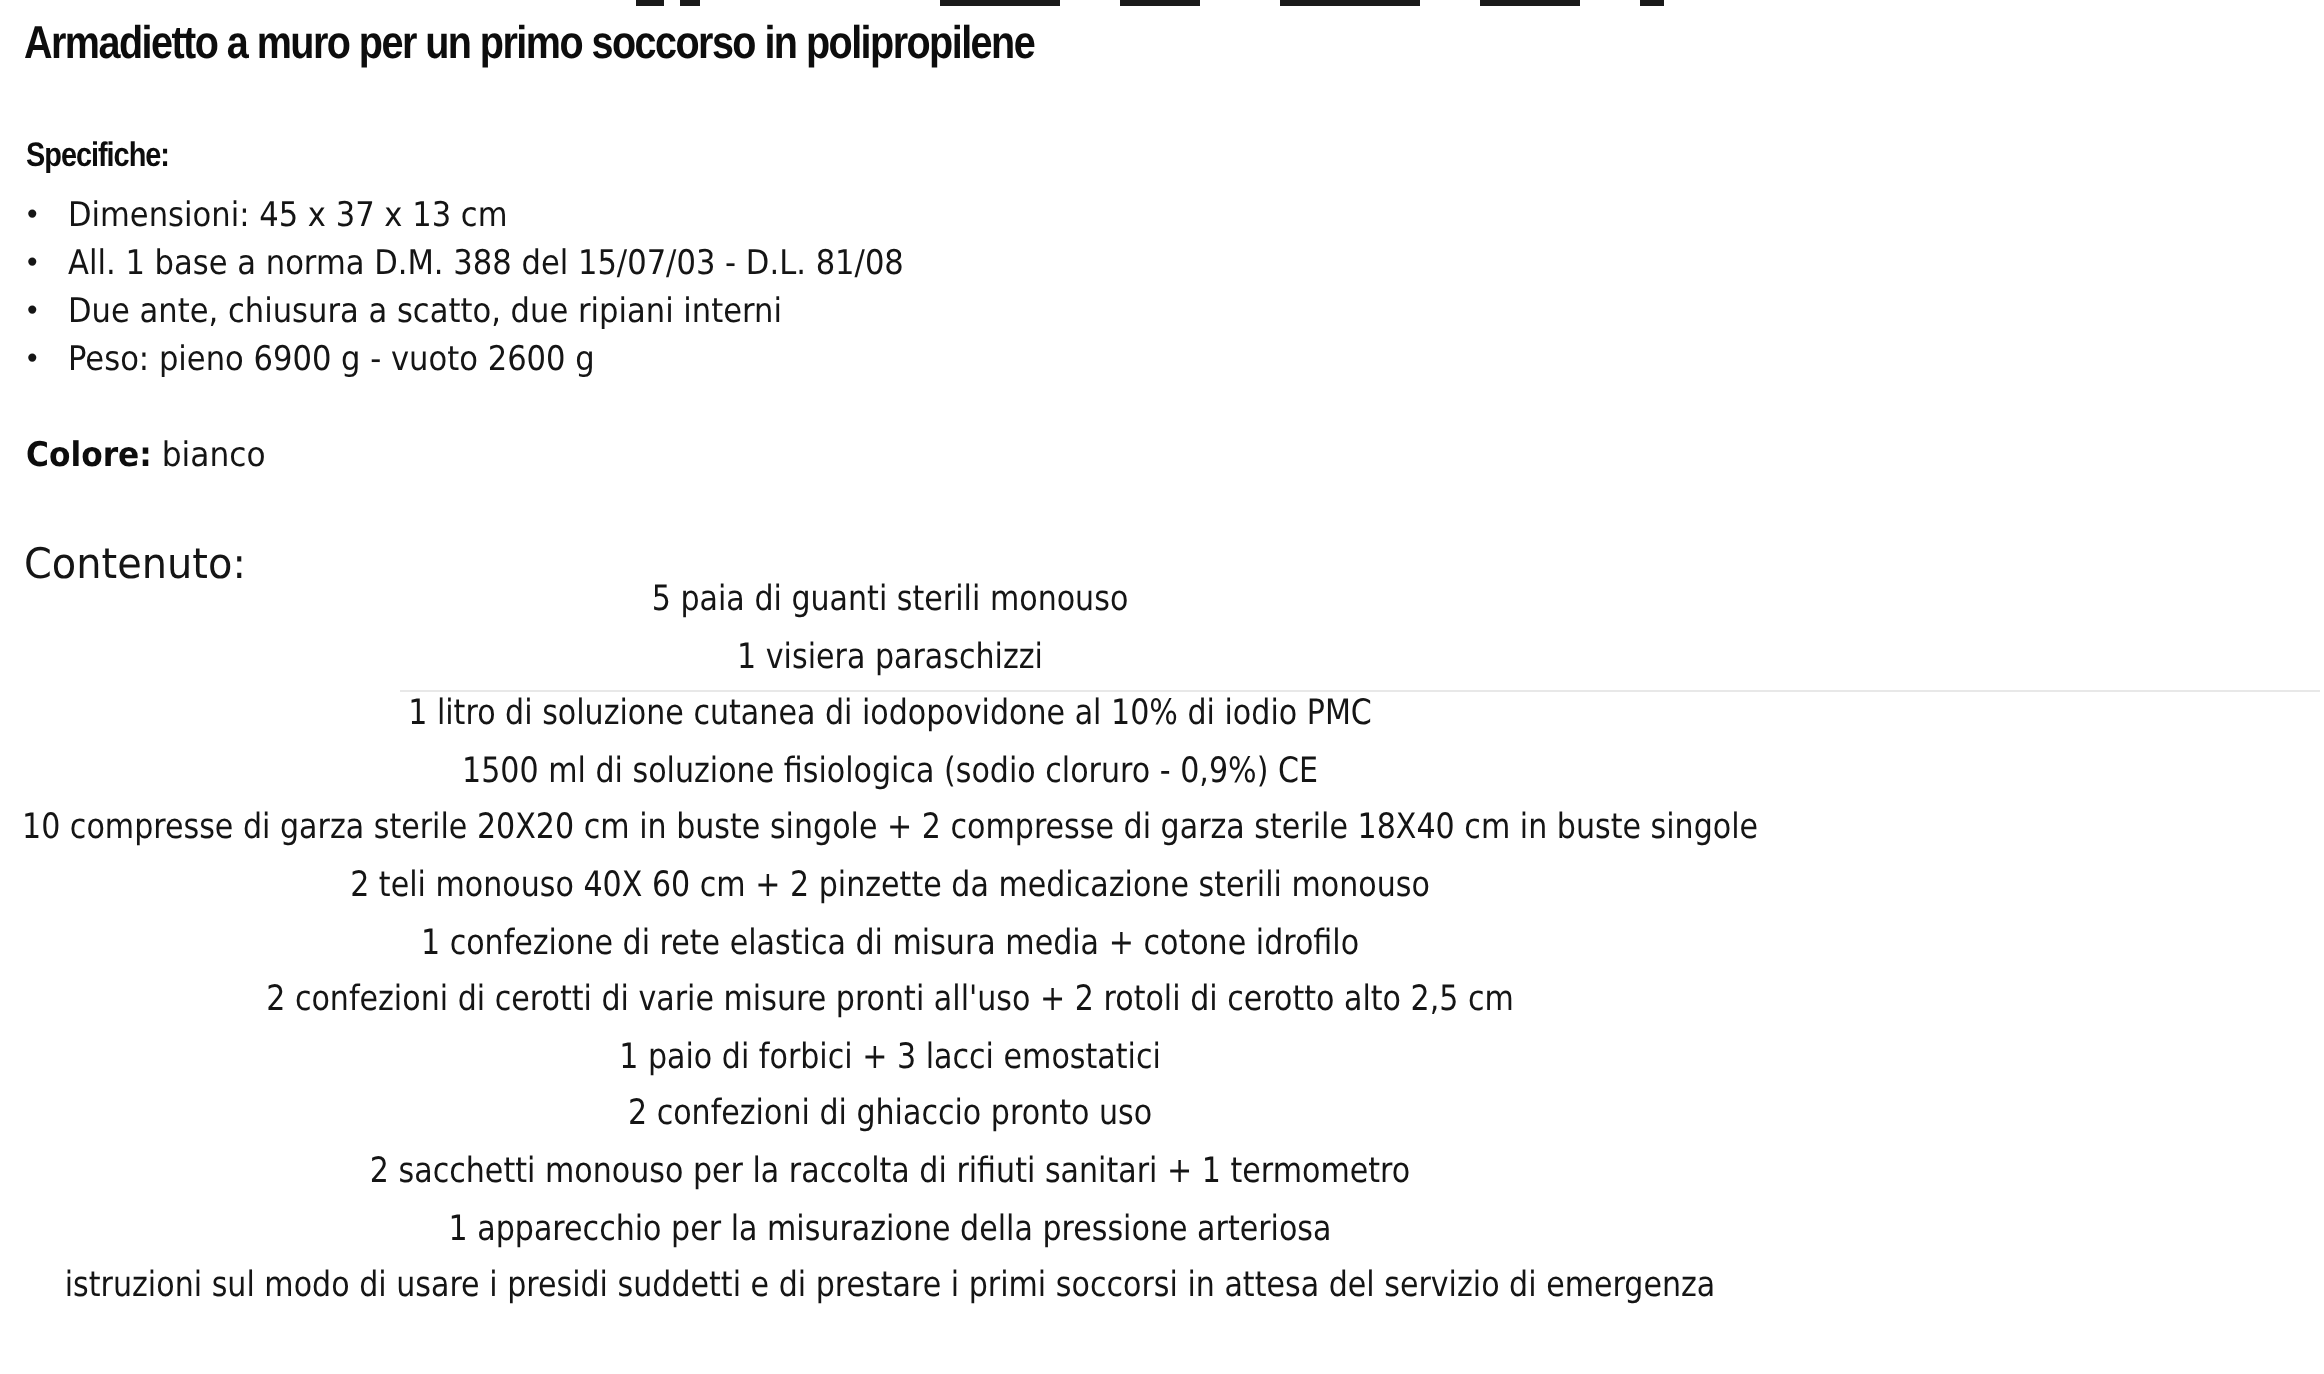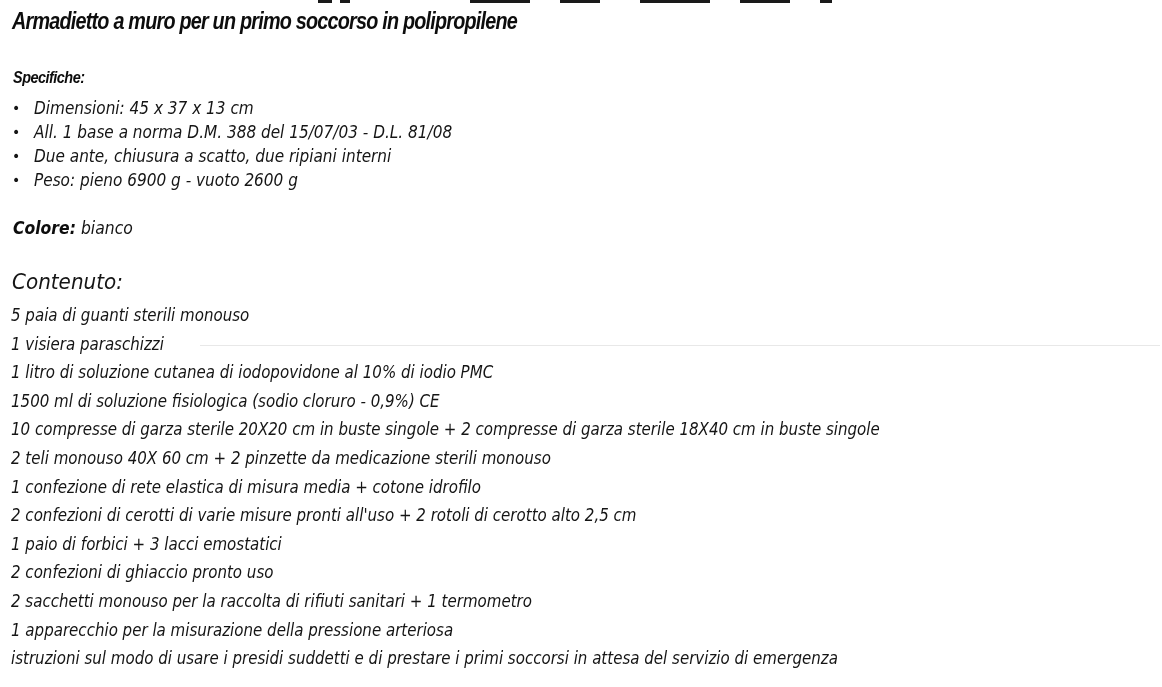--- a/index.html
+++ b/index.html
@@ -14,21 +14,20 @@
       position: relative;
       color: #111111;
       font-family: "DejaVu Sans", sans-serif;
     }
     .page {
       position: absolute;
       left: 0;
       top: 0;
       width: 1162px;
       height: 687px;
-      font-style: italic;
     }
     .top-strip {
       position: absolute;
       left: 0;
       top: 0;
       width: 1162px;
       height: 4px;
       overflow: hidden;
     }
     .top-strip span {
@@ -116,24 +115,25 @@
       font-family: "DejaVu Sans", sans-serif;
       font-size: 21px;
       color: #151515;
       white-space: nowrap;
       transform: scaleX(0.95);
       transform-origin: left top;
     }
     .content-list {
       position: absolute;
       left: 11px;
-      top: 303px;
+      top: 288px;
       margin: 0;
       padding: 0;
       list-style: none;
+      text-align: center;
     }
     .content-item {
       height: 28.6px;
       line-height: 24px;
       font-family: "DejaVu Sans", sans-serif;
       font-size: 17.5px;
       white-space: nowrap;
       color: #151515;
       transform: scaleX(0.86);
       transform-origin: left top;

